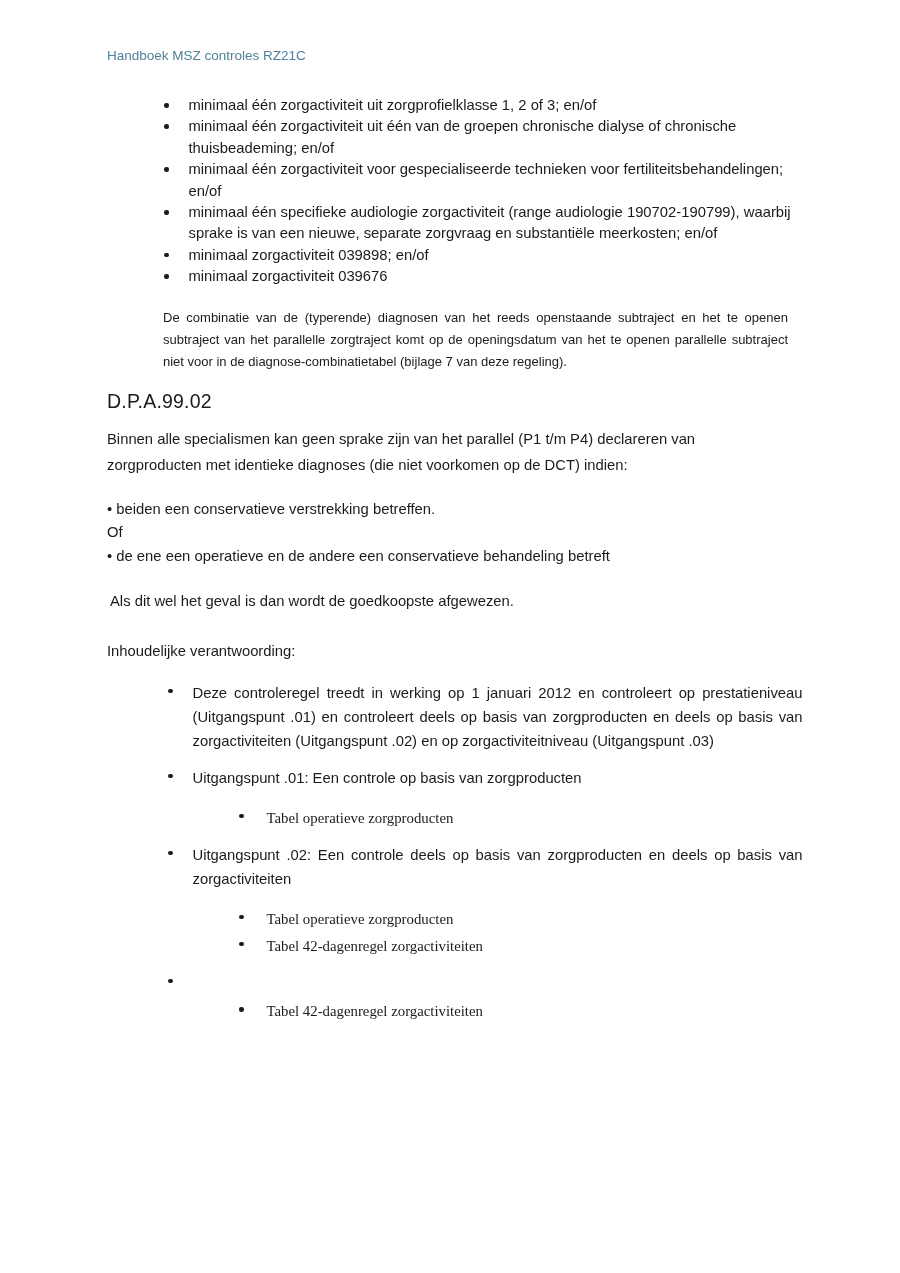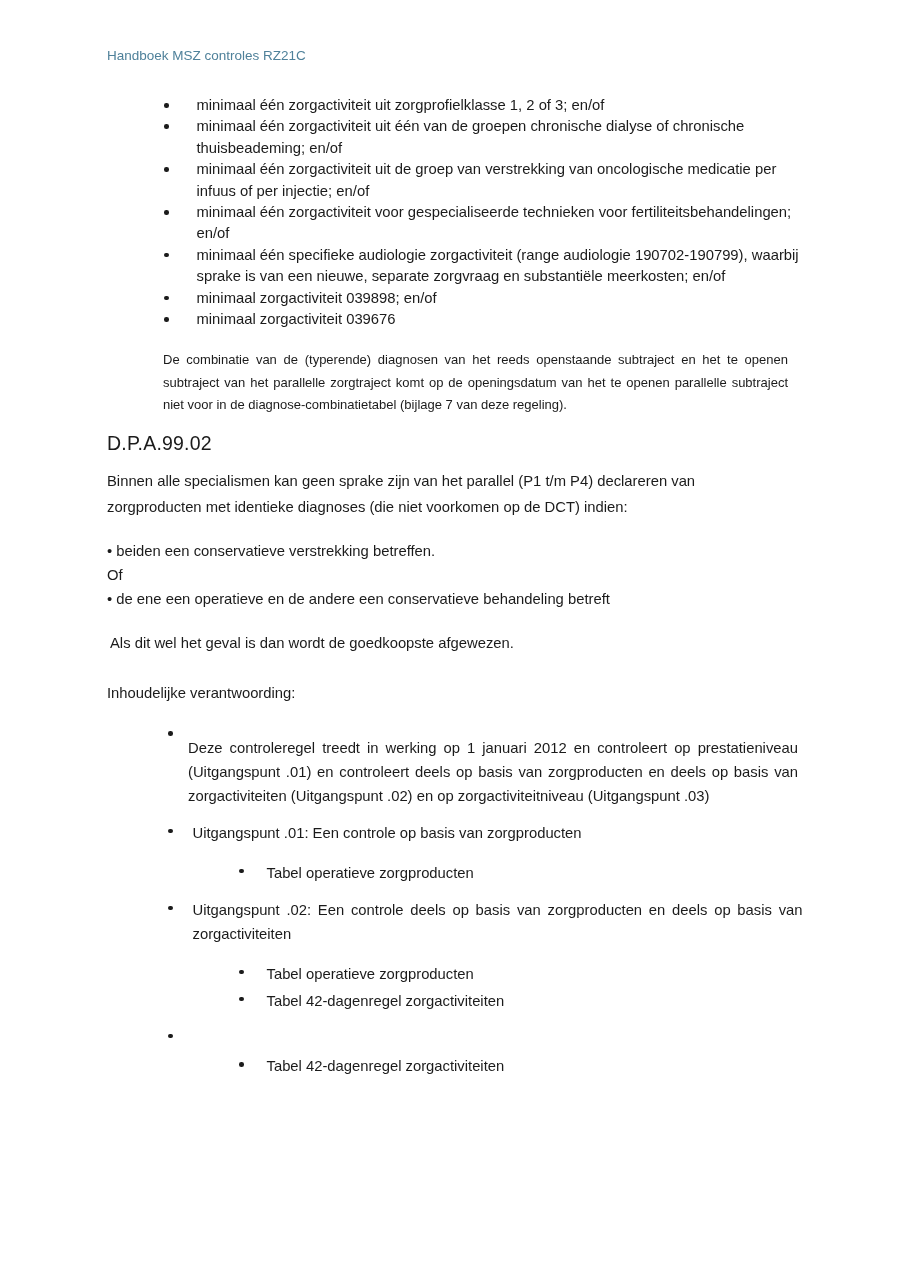--- a/index.html
+++ b/index.html
@@ -41,21 +41,21 @@
     align-items:flex-start;
   }
   .dot{
     flex:0 0 auto;
     width:4.5px;height:4.5px;
     border-radius:50%;
     background:#1b1b1b;
     margin-top:8px;
   }
   ul.criteria .txt{
-    margin-left:28px;
+    margin-left:20px;
     font-size:14.8px;
     line-height:21.4px;
     max-width:608px;
   }
   
   .para-combination{
     margin-top:19px;
     margin-left:56px;
     width:625px;
     font-size:13px;
@@ -97,28 +97,28 @@
     list-style:none;
     margin-top:20px;
   }
   ul.verantwoording li{
     display:flex;
     align-items:flex-start;
   }
   ul.verantwoording li.lv1{padding-left:61px;margin-top:13px;}
   ul.verantwoording li.lv2{padding-left:132px;margin-top:16px;}
   ul.verantwoording li.lv2 + li.lv2{margin-top:3px;}
-  ul.verantwoording li:first-child{margin-top:16px;flex-direction:column;}
+  ul.verantwoording li:first-child{margin-top:16px;}
   ul.verantwoording .txt{
     margin-left:20px;
     font-size:14.8px;
     line-height:24px;
     max-width:610px;
   }
-  ul.verantwoording li.lv2 .txt{margin-left:23px;}
+  ul.verantwoording li.lv2 .txt{margin-left:23px;font-family:Liberation Serif, serif;}
   ul.verantwoording .just{text-align:justify;width:610px;}
   
   .footer-pagenum{
     position:absolute;
     left:89px;top:1131px;
     font-size:15px;
     line-height:20px;
     color:var(--footer-text);
   }
   .footer-rule{
@@ -144,24 +144,20 @@
     <div class="doc-header">Handboek MSZ controles RZ21C</div>
 
     <ul class="criteria">
       <li>
           <span class="dot"></span>
           <span class="txt">minimaal één zorgactiviteit uit zorgprofielklasse 1, 2 of 3; en/of</span>
         </li>
       <li>
           <span class="dot"></span>
           <span class="txt">minimaal één zorgactiviteit uit één van de groepen chronische dialyse of chronische thuisbeademing; en/of</span>
-        </li>
-      <li>
-          <span class="dot"></span>
-          <span class="txt">minimaal één zorgactiviteit uit de groep van verstrekking van oncologische medicatie per infuus of per injectie; en/of</span>
         </li>
       <li>
           <span class="dot"></span>
           <span class="txt">minimaal één zorgactiviteit voor gespecialiseerde technieken voor fertiliteitsbehandelingen; en/of</span>
         </li>
       <li>
           <span class="dot"></span>
           <span class="txt">minimaal één specifieke audiologie zorgactiviteit (range audiologie 190702-190799), waarbij sprake is van een nieuwe, separate zorgvraag en substantiële meerkosten; en/of</span>
         </li>
       <li>

